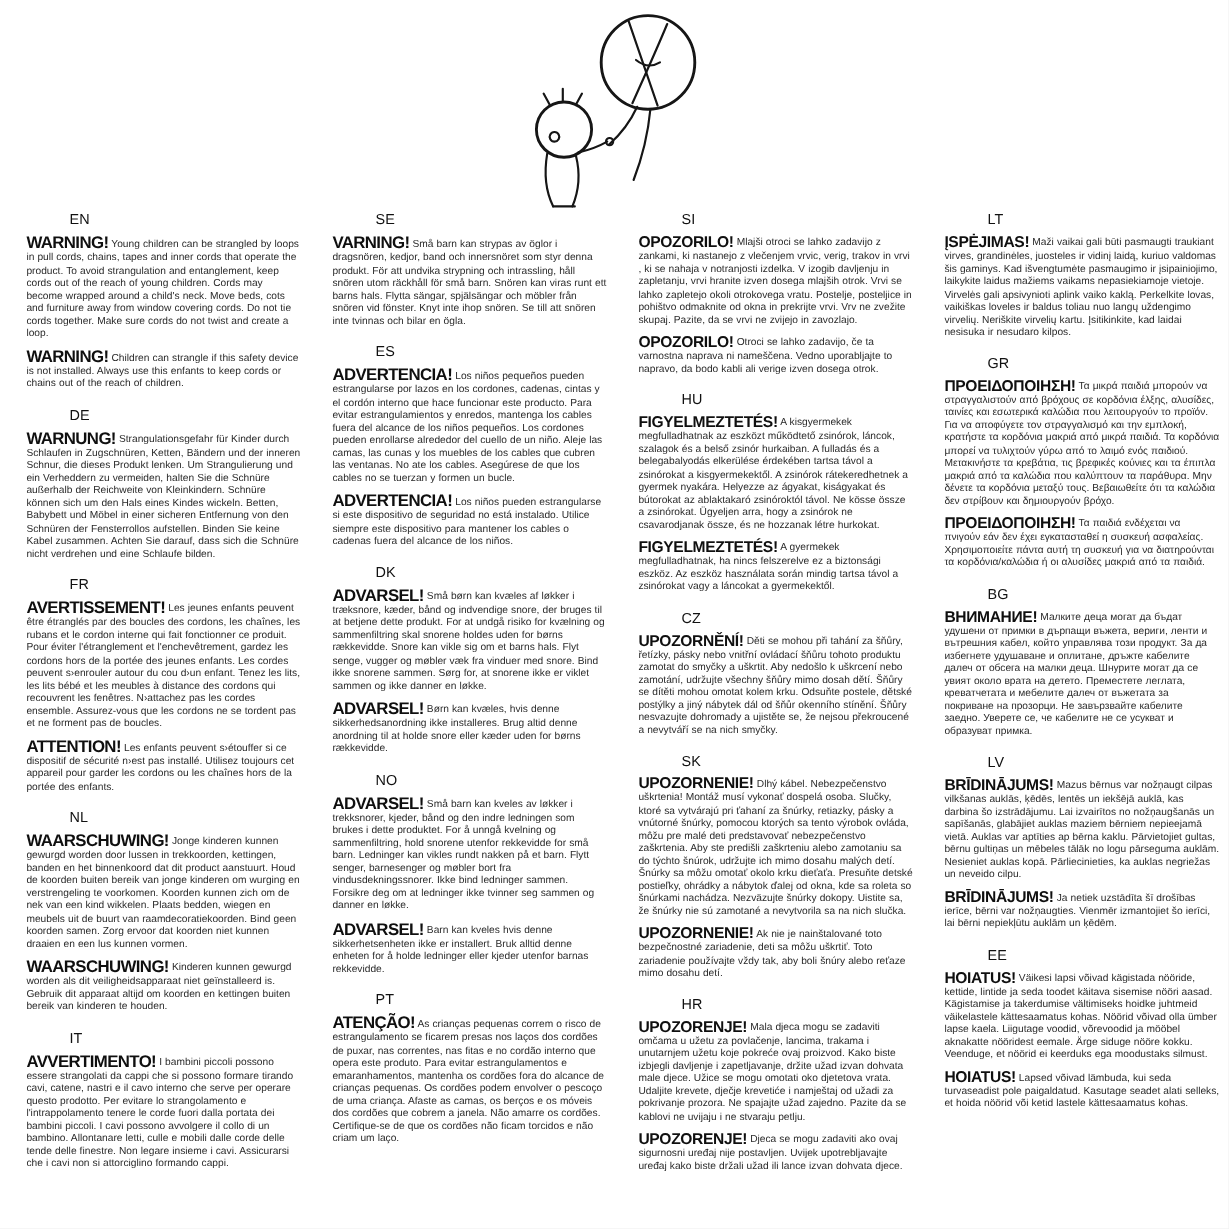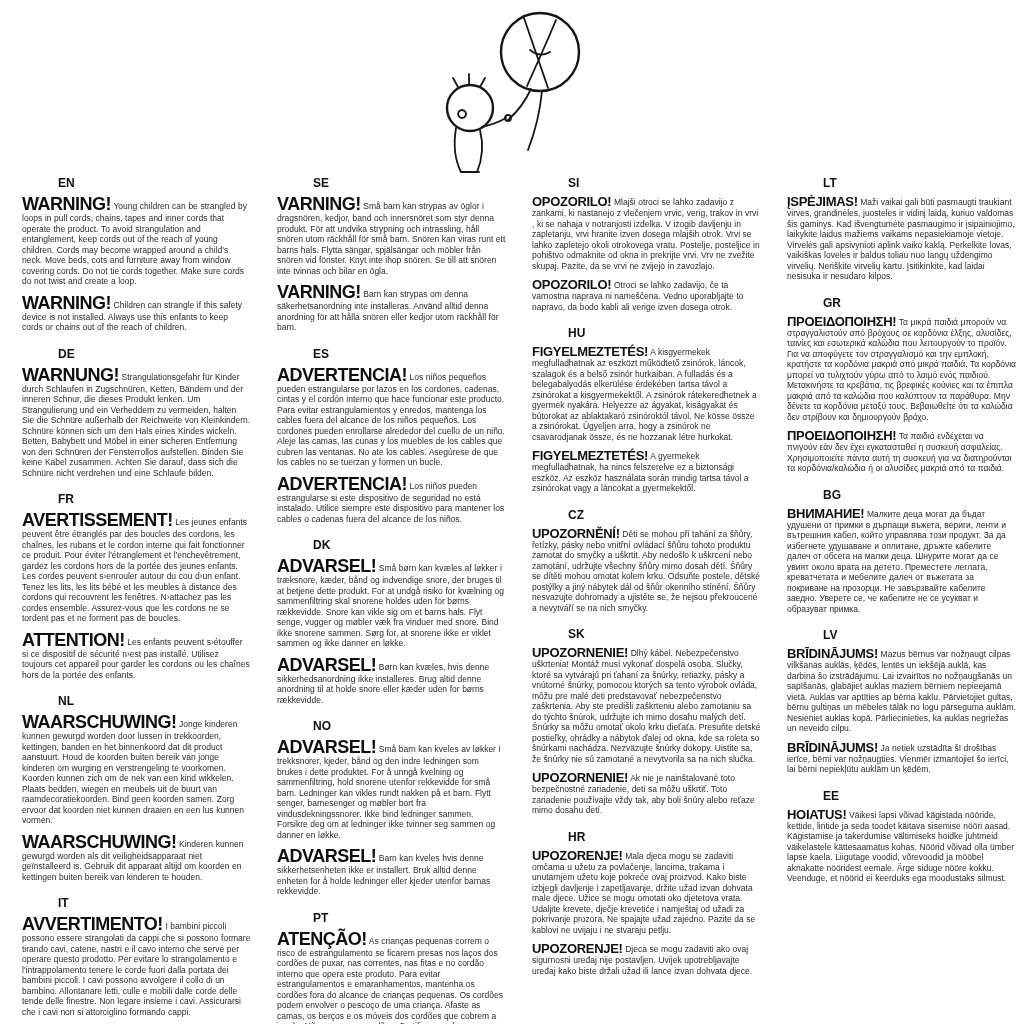--- a/index.html
+++ b/index.html
@@ -13,28 +13,28 @@
     position:absolute; top:6px; left:418px; width:185px; height:172px;
   }
   .columns {
     position:absolute; top:176px; left:22px; width:994px;
     display:grid; grid-template-columns:repeat(4,1fr); column-gap:26px;
   }
   .col { min-width:0; }
   .section { margin:0 0 6px 0; }
   .section + .section { margin-top:14px; }
   .lang {
-    font-size:12px; font-weight:bold; color:#111; margin:0 0 5px 0;padding-left:36px;
+    font-size:12px; font-weight:normal; color:#111; margin:0 0 5px 0;padding-left:36px;
   }
   p.warning {
     margin:0 0 7px 0; font-size:8.5px; line-height:10.5px;
     color:#2a2a2a; text-align:left; word-spacing:0.2px;
   }
   .heading {
-    font-weight:bold; color:#0f0f0f; font-size:18px;
+    font-weight:bold; color:#0f0f0f; font-size:14px;
     letter-spacing:-0.5px; line-height:1; vertical-align:-1.5px;
     font-family:"Liberation Sans", sans-serif;
   }
   .col-3 .heading, .col-4 .heading { font-size:13px; letter-spacing:-0.3px; }
   svg .ln { fill:none; stroke:#161616; stroke-width:2.4; stroke-linecap:round; stroke-linejoin:round; }
   svg .thin { stroke-width:1.8; }
 </style>
 </head>
 <body>
 
@@ -96,21 +96,20 @@
     <section class="section">
       <div class="lang">IT</div>
     <p class="warning"><span class="heading">AVVERTIMENTO!</span> <span>I bambini piccoli possono essere strangolati da cappi che si possono formare tirando cavi, catene, nastri e il cavo interno che serve per operare questo prodotto. Per evitare lo strangolamento e l'intrappolamento tenere le corde fuori dalla portata dei bambini piccoli. I cavi possono avvolgere il collo di un bambino. Allontanare letti, culle e mobili dalle corde delle tende delle finestre. Non legare insieme i cavi. Assicurarsi che i cavi non si attorciglino formando cappi.</span></p>
         </section>
 
   </div>
       <div class="col col-2">
     <section class="section">
       <div class="lang">SE</div>
     <p class="warning"><span class="heading">VARNING!</span> <span>Små barn kan strypas av öglor i dragsnören, kedjor, band och innersnöret som styr denna produkt. För att undvika strypning och intrassling, håll snören utom räckhåll för små barn. Snören kan viras runt ett barns hals. Flytta sängar, spjälsängar och möbler från snören vid fönster. Knyt inte ihop snören. Se till att snören inte tvinnas och bilar en ögla.</span></p>
-          <p class="warning"><span class="heading">VARNING!</span> <span>Barn kan strypas om denna säkerhetsanordning inte installeras. Använd alltid denna anordning för att hålla snören eller kedjor utom räckhåll för barn.</span></p>
         </section>
 
     <section class="section">
       <div class="lang">ES</div>
     <p class="warning"><span class="heading">ADVERTENCIA!</span> <span>Los niños pequeños pueden estrangularse por lazos en los cordones, cadenas, cintas y el cordón interno que hace funcionar este producto. Para evitar estrangulamientos y enredos, mantenga los cables fuera del alcance de los niños pequeños. Los cordones pueden enrollarse alrededor del cuello de un niño. Aleje las camas, las cunas y los muebles de los cables que cubren las ventanas. No ate los cables. Asegúrese de que los cables no se tuerzan y formen un bucle.</span></p>
           <p class="warning"><span class="heading">ADVERTENCIA!</span> <span>Los niños pueden estrangularse si este dispositivo de seguridad no está instalado. Utilice siempre este dispositivo para mantener los cables o cadenas fuera del alcance de los niños.</span></p>
         </section>
 
     <section class="section">
       <div class="lang">DK</div>
@@ -180,18 +179,19 @@
 
     <section class="section">
       <div class="lang">LV</div>
     <p class="warning"><span class="heading">BRĪDINĀJUMS!</span> <span>Mazus bērnus var nožņaugt cilpas vilkšanas auklās, ķēdēs, lentēs un iekšējā auklā, kas darbina šo izstrādājumu. Lai izvairītos no nožņaugšanās un sapīšanās, glabājiet auklas maziem bērniem nepieejamā vietā. Auklas var aptīties ap bērna kaklu. Pārvietojiet gultas, bērnu gultiņas un mēbeles tālāk no logu pārseguma auklām. Nesieniet auklas kopā. Pārliecinieties, ka auklas negriežas un neveido cilpu.</span></p>
           <p class="warning"><span class="heading">BRĪDINĀJUMS!</span> <span>Ja netiek uzstādīta šī drošības ierīce, bērni var nožņaugties. Vienmēr izmantojiet šo ierīci, lai bērni nepiekļūtu auklām un ķēdēm.</span></p>
         </section>
 
     <section class="section">
       <div class="lang">EE</div>
     <p class="warning"><span class="heading">HOIATUS!</span> <span>Väikesi lapsi võivad kägistada nööride, kettide, lintide ja seda toodet käitava sisemise nööri aasad. Kägistamise ja takerdumise vältimiseks hoidke juhtmeid väikelastele kättesaamatus kohas. Nöörid võivad olla ümber lapse kaela. Liigutage voodid, võrevoodid ja mööbel aknakatte nööridest eemale. Ärge siduge nööre kokku. Veenduge, et nöörid ei keerduks ega moodustaks silmust.</span></p>
+          <p class="warning"><span class="heading">HOIATUS!</span> <span>Lapsed võivad lämbuda, kui seda turvaseadist pole paigaldatud. Kasutage seadet alati selleks, et hoida nöörid või ketid lastele kättesaamatus kohas.</span></p>
         </section>
 
   </div>
     </div>
 
 </div>
 
 </body></html>

